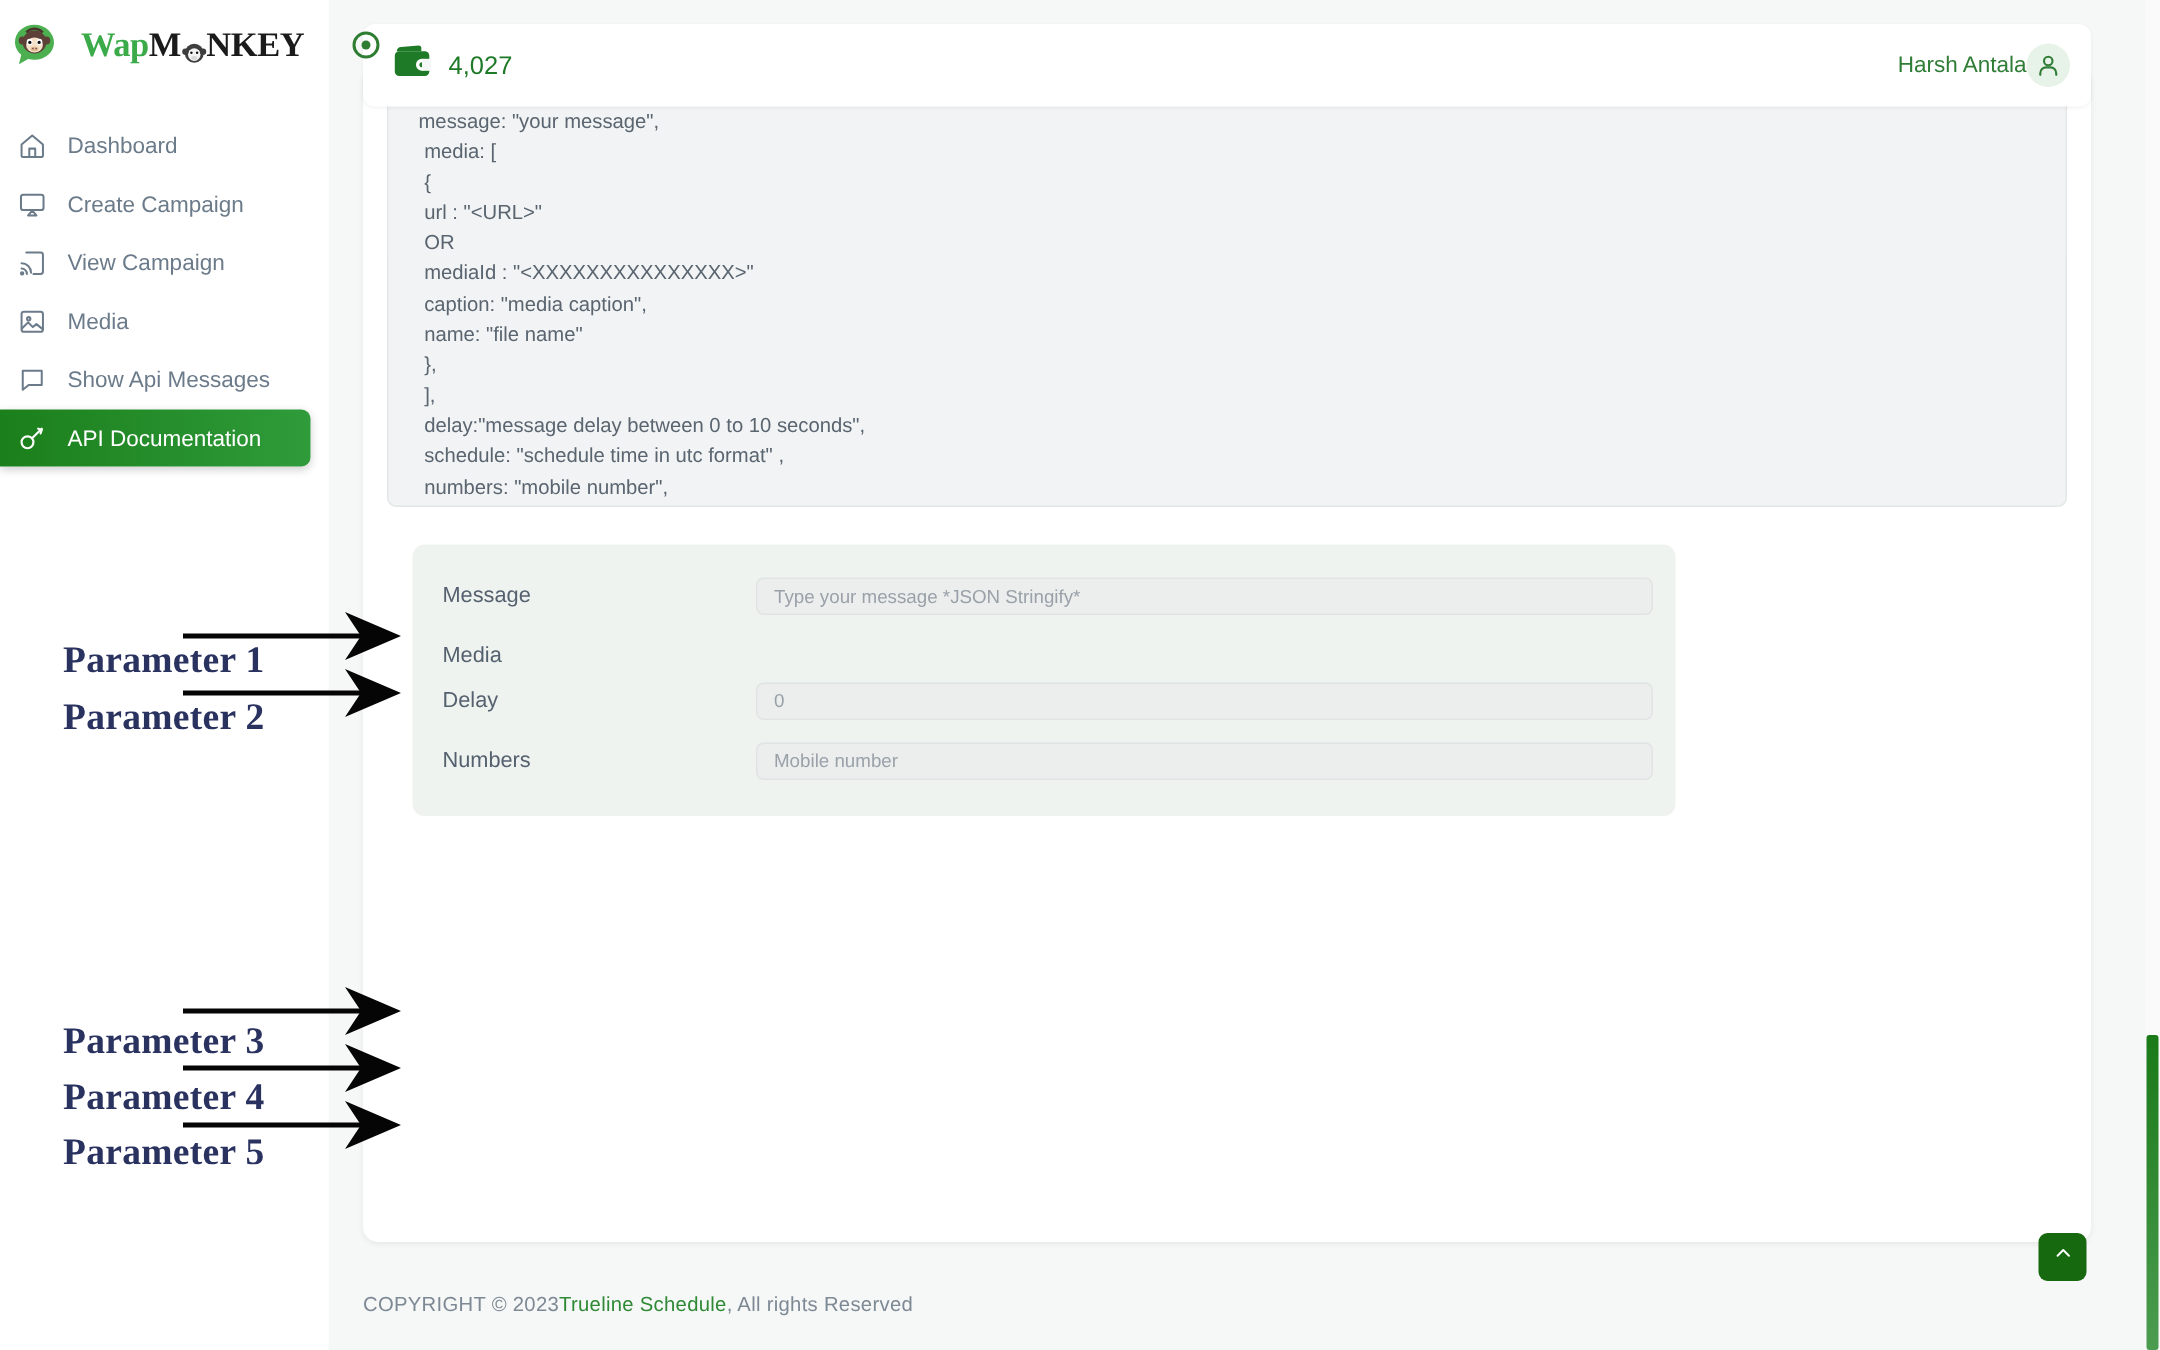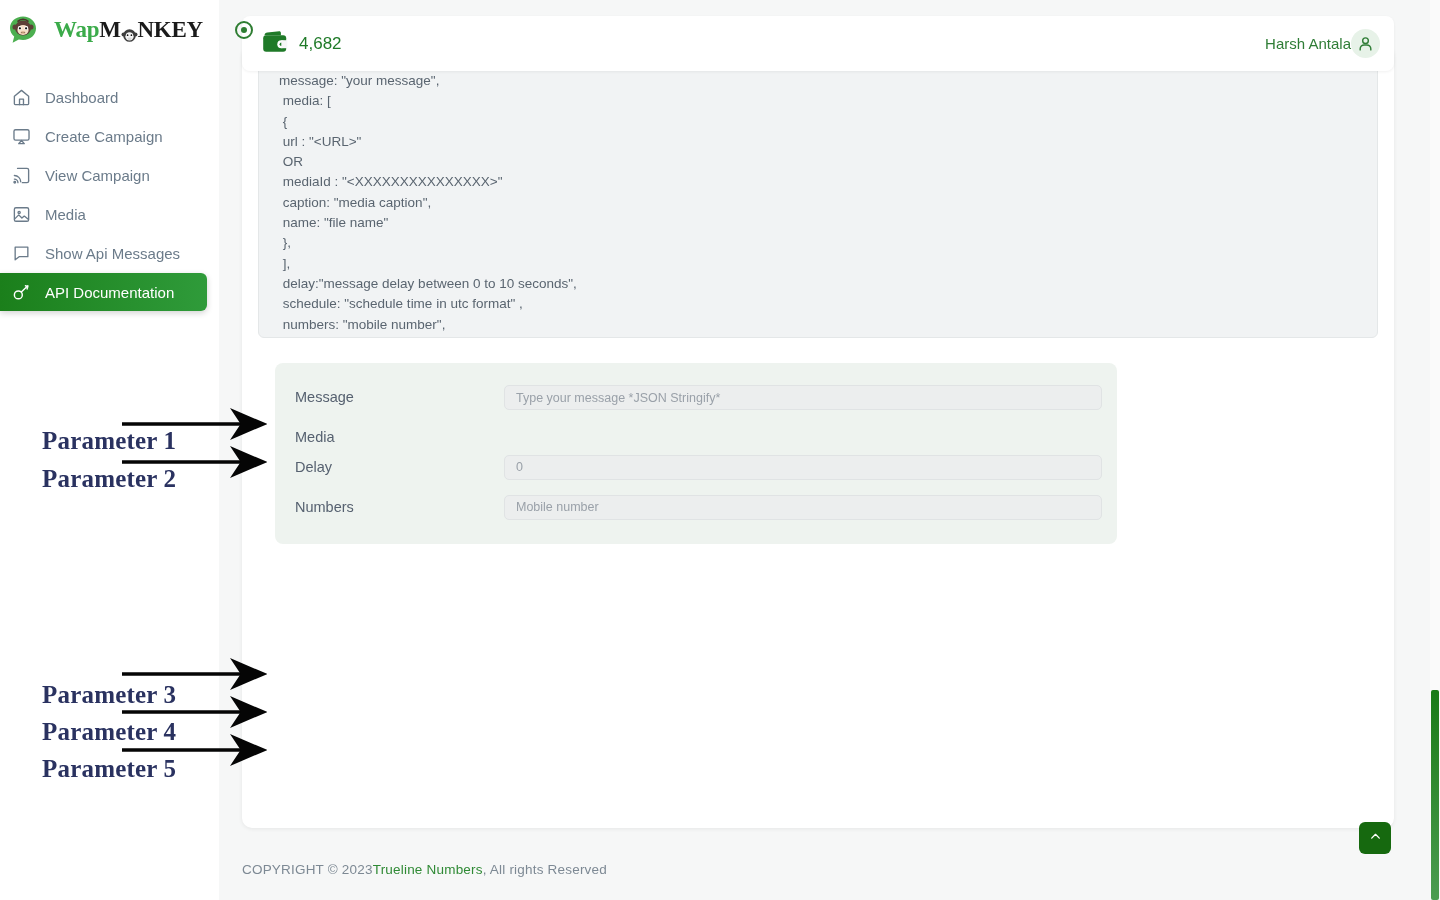--- a/index.html
+++ b/index.html
@@ -486,21 +486,21 @@
     <div class="wallet-group">
       <span>
         <svg width="27" height="24" viewBox="0 0 27 24">
           <path d="M2.5 5.2C2.5 3.6 3.8 2.4 5.4 2.4l11.8-1.1c1 0 1.7.7 1.7 1.6v2.3H2.5z" fill="#1f7a28"></path>
           <rect x="1.2" y="5.2" width="23" height="16.5" rx="3" fill="#1f7a28"></rect>
           <circle cx="19.3" cy="14.2" r="4" fill="#fff"></circle>
           <circle cx="19.3" cy="14.2" r="1.7" fill="#1f7a28"></circle>
           <rect x="19.3" y="10.2" width="6" height="8" fill="#f6f7f7"></rect>
         </svg>
       </span>
-      <span class="wallet-count">4,682</span>
+      <span class="wallet-count">4,027</span>
     </div>
     <div class="user-group">
       <span class="user-name">Harsh Antala</span>
       <span class="avatar">
         <svg width="17" height="17" viewBox="0 0 24 24" fill="none" stroke="#2f7d36" stroke-width="2" stroke-linecap="round" stroke-linejoin="round">
           <circle cx="12" cy="8" r="4"></circle>
           <path d="M4.5 21v-1.5A5.5 5.5 0 0 1 10 14h4a5.5 5.5 0 0 1 5.5 5.5V21"></path>
         </svg>
       </span>
     </div>
@@ -508,21 +508,21 @@
 
   <div id="scroll-top">
     <span>
       <svg width="13" height="13" viewBox="0 0 24 24" fill="none" stroke="#ffffff" stroke-width="2.4" stroke-linecap="round" stroke-linejoin="round">
         <path d="M5 15l7-7 7 7"></path>
       </svg>
     </span>
   </div>
 
   <div id="footer">
-    <span>COPYRIGHT © 2023</span><span class="link">Trueline Numbers</span><span>, All rights Reserved</span>
+    <span>COPYRIGHT © 2023</span><span class="link">Trueline Schedule</span><span>, All rights Reserved</span>
   </div>
 
 </main>
 
 <div id="page-scrollbar">
   <div class="thumb"></div>
 </div>
 
 <div id="annotations">
 

